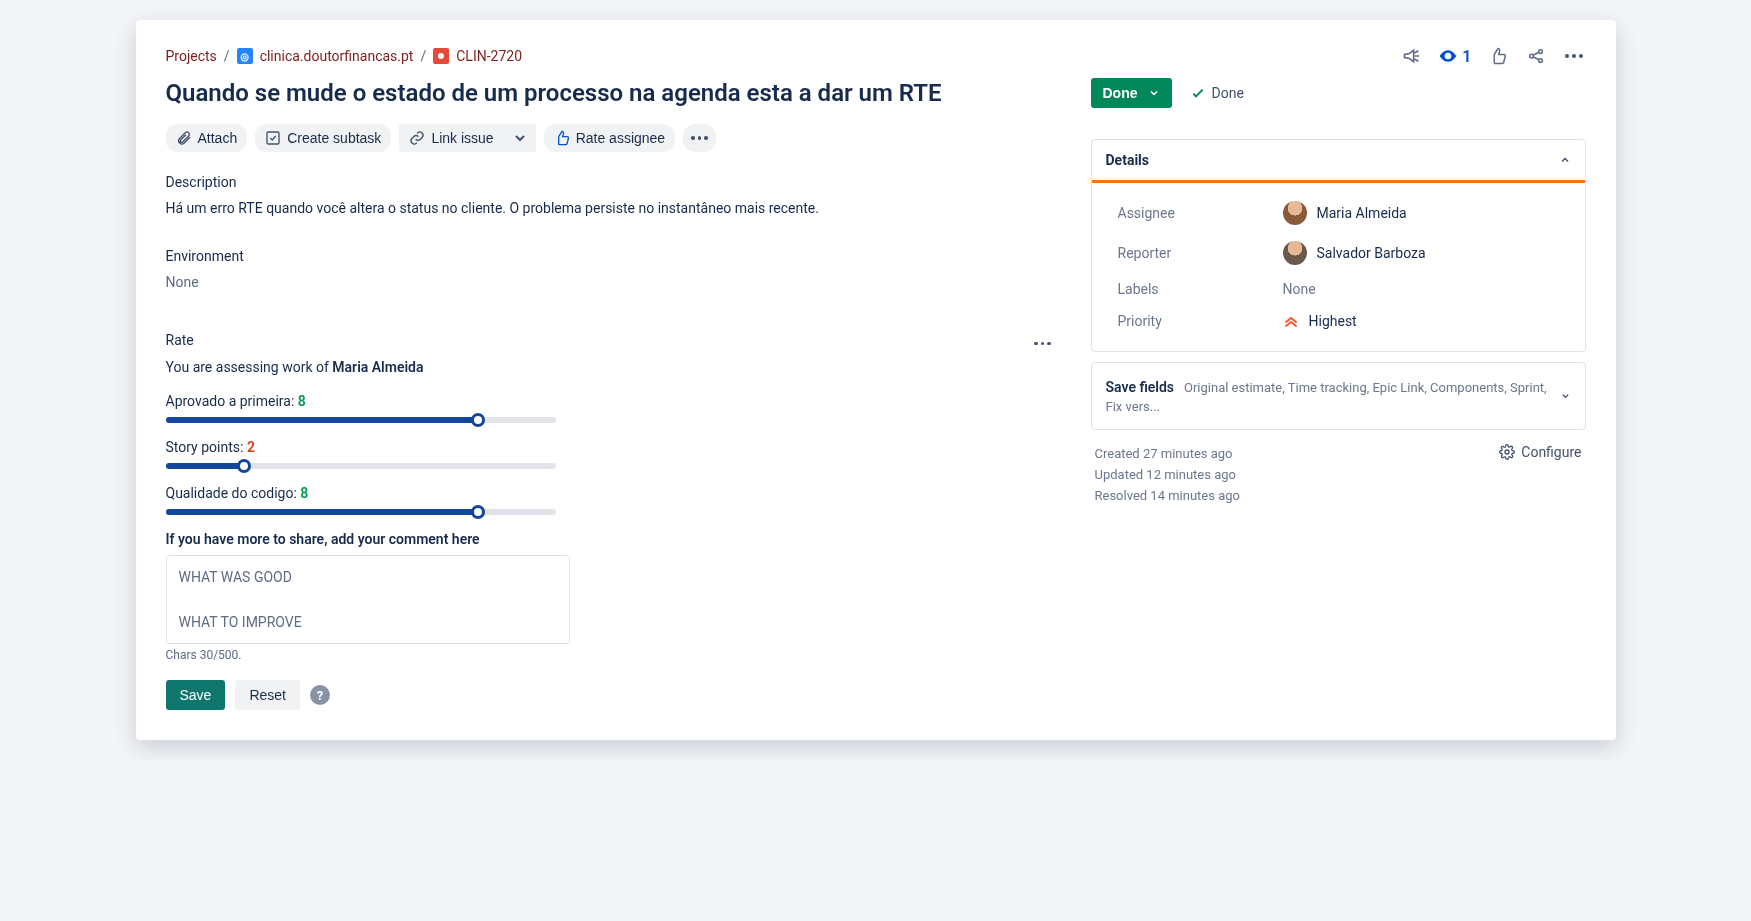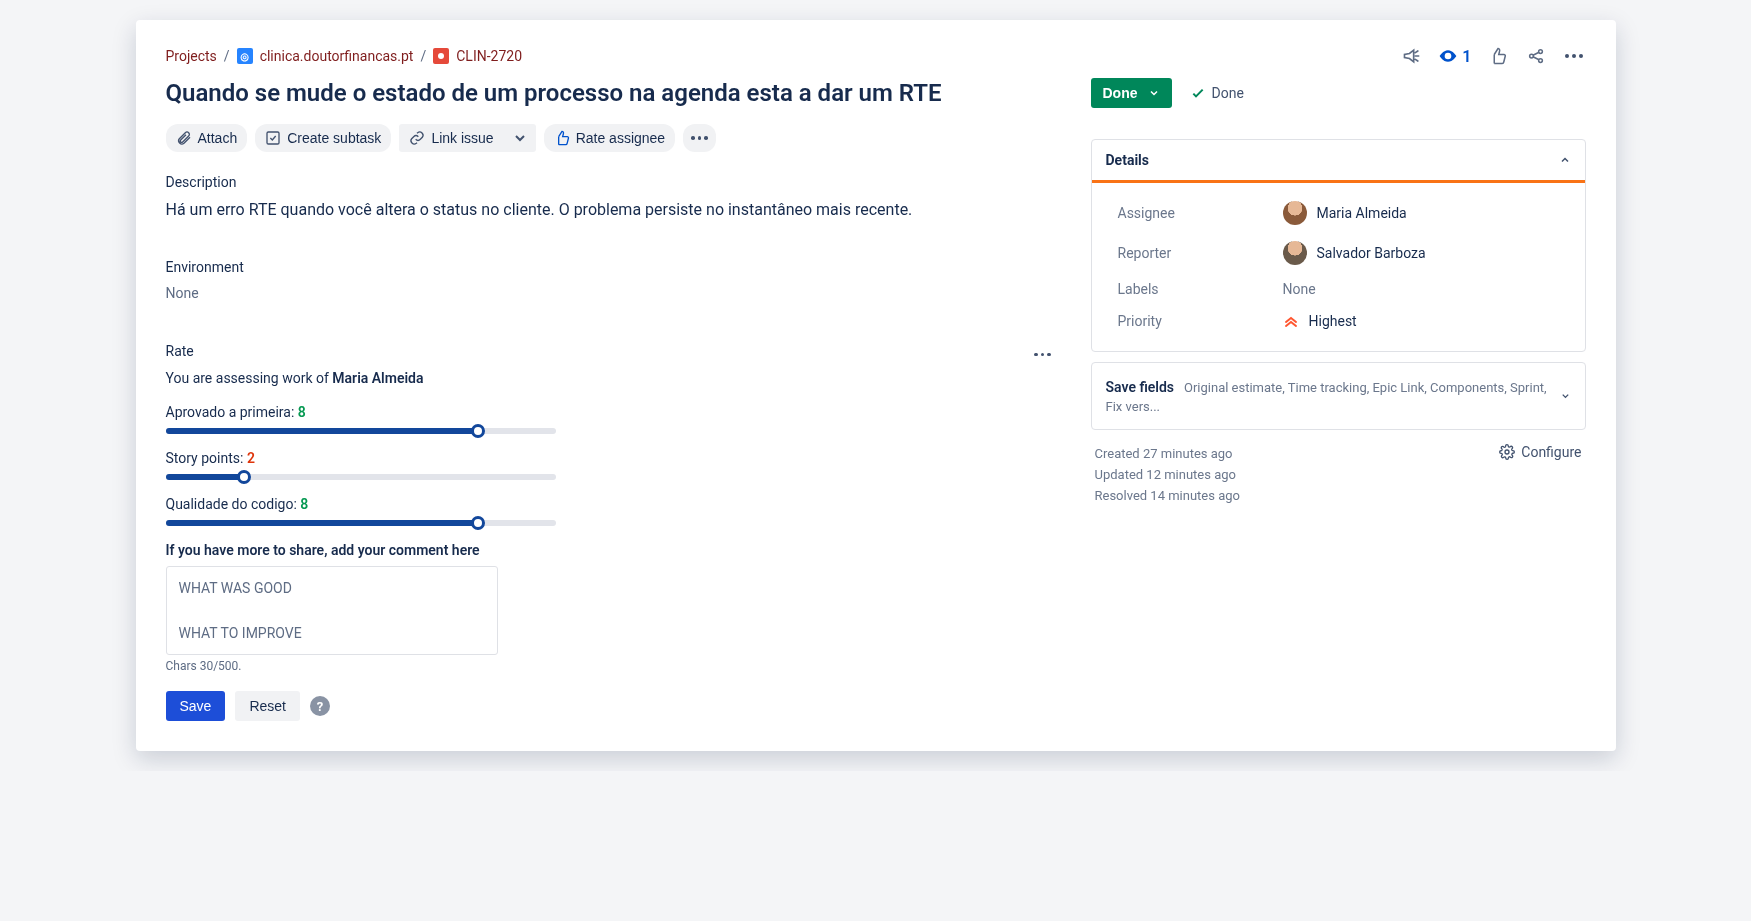--- a/index.html
+++ b/index.html
@@ -33,38 +33,38 @@
   .left-col { flex: 1 1 auto; min-width:0; }
   .right-col { width:495px; flex:0 0 495px; }
   .title { font-size:24px; font-weight:600; color:#172b4d; margin-bottom:16px; line-height:1.25; }
   .btn-row { display:flex; gap:8px; margin-bottom:22px; }
   .btn { background:#f1f2f4; border:none; border-radius:12px; padding:6px 10px; font-size:14px; color:#172b4d; cursor:pointer; display:inline-flex; align-items:center; gap:6px; }
   .btn.icononly { padding:6px 8px; }
   .btn svg { width:16px; height:16px; }
   .btn.split-main { border-radius:3px 0 0 3px; }
   .btn.split-arrow { border-radius:0 3px 3px 0; margin-left:-8px; padding:6px 8px; }
   .section-label { font-size:14px; font-weight:400; color:#172b4d; margin-bottom:10px; }
-  .para { font-size:16px; color:#172b4d; margin-bottom:40px; }
+  .para { font-size:14px; color:#172b4d; margin-bottom:32px; }
   .env-none { font-size:14px; color:#5e6c84; margin-bottom:40px; }
   .rate-head { display:flex; justify-content:space-between; align-items:center; margin-bottom:10px; }
   .rate-sub { font-size:14px; color:#172b4d; margin-bottom:18px; }
   .rate-sub b { font-weight:600; }
   .slider-block { margin-bottom:16px; width:390px; }
   .slider-label { font-size:14px; color:#172b4d; margin-bottom:8px; }
   .slider-label .val-green { color:#069952; font-weight:600; }
   .slider-label .val-red { color:#de350b; font-weight:600; }
   .slider-track { position:relative; height:6px; background:#e2e4ea; border-radius:3px; }
   .slider-fill { position:absolute; left:0; top:0; height:6px; border-radius:3px; }
   .slider-fill.blue { background:#12479b; }
   .slider-thumb { position:absolute; top:50%; width:14px; height:14px; border:3px solid #12479b; background:#fff; border-radius:50%; transform:translate(-50%,-50%); }
   .comment-label { font-size:14px; color:#172b4d; font-weight:600; margin:10px 0 8px; }
-  .comment-box { width:332px; border:1px solid #dfe1e6; border-radius:3px; padding:10px 12px; font-size:14px; color:#5e6c84; line-height:1.6; min-height:88px; }
+  .comment-box { width:404px; border:1px solid #dfe1e6; border-radius:3px; padding:10px 12px; font-size:14px; color:#5e6c84; line-height:1.6; min-height:88px; }
   .chars { font-size:12px; color:#5e6c84; margin-top:4px; }
   .save-row { display:flex; align-items:center; gap:10px; margin-top:18px; }
-  .btn-primary { background:#1d4ed8; color:#fff; border:none; border-radius:3px; padding:7px 14px; font-size:14px; font-weight:500; cursor:pointer; }
+  .btn-primary { background:#0f766e; color:#fff; border:none; border-radius:3px; padding:7px 14px; font-size:14px; font-weight:500; cursor:pointer; }
   .btn-plain { background:#f1f2f4; color:#172b4d; border:none; border-radius:3px; padding:7px 14px; font-size:14px; cursor:pointer; }
   .help-circle { width:20px; height:20px; background:#8993a4; border-radius:50%; color:#fff; display:inline-flex; align-items:center; justify-content:center; font-size:13px; font-weight:700; }
   
   .status-row { display:flex; align-items:center; gap:18px; margin-bottom:31px; }
   .status-btn { background:#00875a; color:#fff; border:none; border-radius:3px; padding:7px 12px; font-size:14px; font-weight:600; display:inline-flex; align-items:center; gap:10px; cursor:pointer; }
   .status-flow { display:inline-flex; align-items:center; gap:6px; font-size:14px; color:#42526e; }
   .status-flow svg { stroke:#00875a; }
   .panel { border:1px solid #dfe1e6; border-radius:4px; margin-bottom:10px; }
   .panel-head { padding:12px 14px; font-size:14px; font-weight:700; color:#172b4d; display:flex; justify-content:space-between; align-items:center; border-bottom:3px solid #f97316; }
   .panel-body { padding:10px 14px 14px; }

